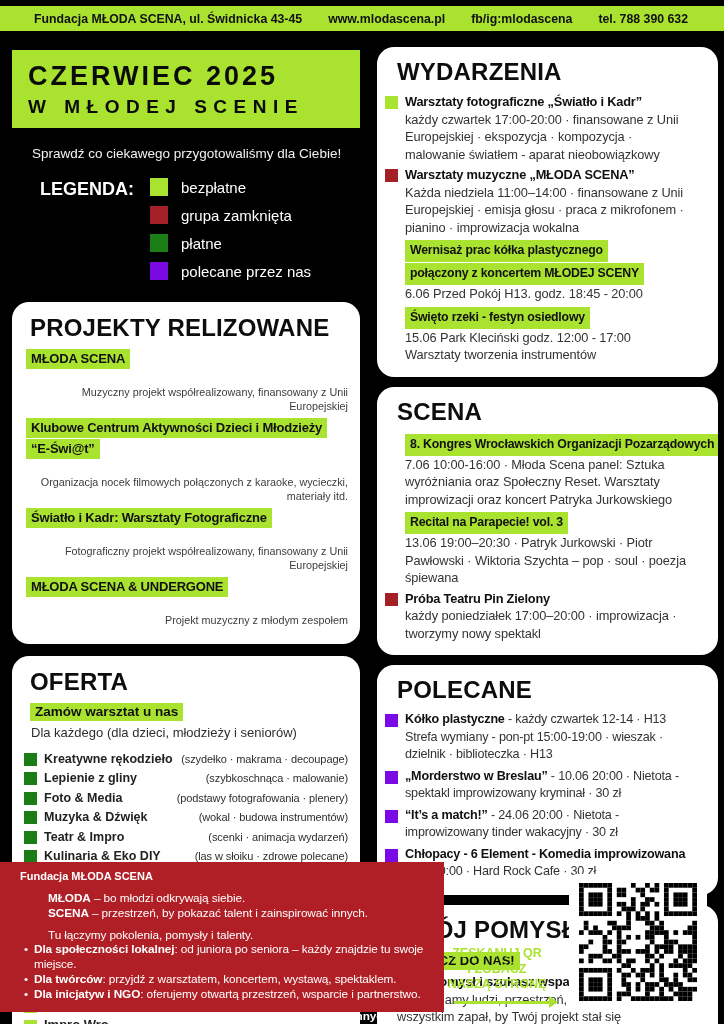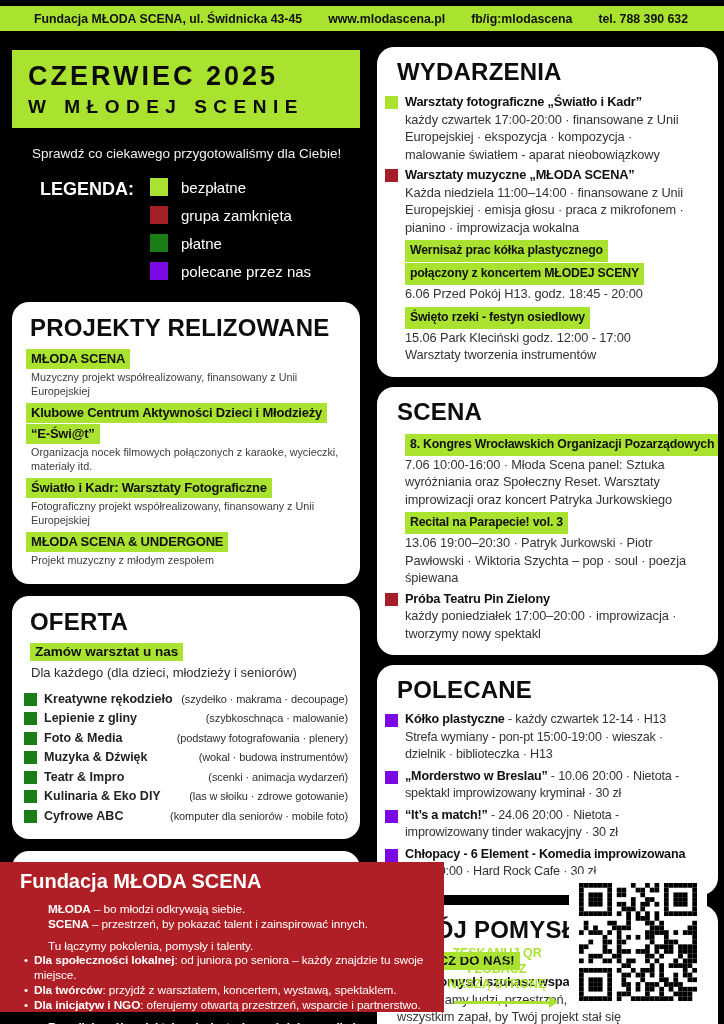--- a/index.html
+++ b/index.html
@@ -26,21 +26,21 @@
   
   .card{background:#fff;border-radius:17px;padding:10px 12px 11px 12px;margin-top:12px;overflow:hidden;}
   .col-right .card{margin-top:0;margin-bottom:10px;padding:9px 28px 10px 8px;}
   .sec-title{font-size:24px;font-weight:800;letter-spacing:0.2px;color:#0d0d0d;margin:2px 0 7px 6px;white-space:nowrap;}
   .col-right .sec-title{margin-left:12px;}
   
   .hl{background:var(--green);font-weight:700;color:#111;padding:1px 5px 2px;display:inline-block;white-space:nowrap;}
   
   .proj-item{margin:0 0 5px 2px;}
   .proj-name .hl{font-size:13px;letter-spacing:-0.2px;line-height:17px;margin-bottom:1px;}
-  .proj-desc{font-size:10.8px;color:#3d3d3d;line-height:13.5px;margin:1px 0 0 5px;}
+  .proj-desc{font-size:10.8px;color:#3d3d3d;line-height:13.5px;margin:16px 0 0 5px;text-align:right;}
   
   .offer-hl{margin:2px 0 4px 6px;font-size:13.5px;}
   .offer-sub{font-size:13px;color:#2e2e2e;margin:2px 0 12px 7px;}
   .offer-row{position:relative;display:flex;justify-content:space-between;align-items:baseline;
              padding-left:20px;margin:0 0 5.5px 0;}
   .offer-row .marker{top:1px;}
   .offer-name{font-size:12.5px;font-weight:700;white-space:nowrap;}
   .offer-detail{font-size:11px;color:#2e2e2e;white-space:nowrap;letter-spacing:-0.1px;}
   
   .coming-row{position:relative;padding-left:20px;margin-bottom:4.5px;font-size:13px;font-weight:700;}
@@ -57,21 +57,21 @@
             font-size:12.6px;color:#333;line-height:17.5px;letter-spacing:-0.2px;}
   .rec-item b{color:#101010;margin-top:8px;}
   
   .idea-body{margin-left:12px;}
   .idea-hl .hl{font-size:13px;}
   .idea-bold{font-size:13px;font-weight:700;color:#101010;line-height:18px;margin-top:3px;white-space:nowrap;letter-spacing:-0.2px;}
   .idea-text{font-size:12.8px;color:#333;line-height:17.5px;letter-spacing:-0.1px;}
   
   .footer-red{position:absolute;left:0;top:862px;width:444px;height:150px;background:var(--red-footer);
               color:#fff;box-sizing:border-box;padding:8px 14px 0 20px;}
-  .footer-heading{font-size:20px;font-weight:700;margin-bottom:9px;}
+  .footer-heading{font-size:11px;font-weight:700;margin-bottom:9px;}
   .footer-line{font-size:11.8px;line-height:14.8px;letter-spacing:-0.1px;padding-left:28px;}
   .footer-line.bullet{padding-left:14px;position:relative;}
   .footer-line.bullet:before{content:"•";position:absolute;left:4px;}
   .footer-spacer{height:7px;}
   .qr-label{position:absolute;left:436px;top:946px;width:122px;text-align:center;
             color:var(--green);font-size:12.5px;font-weight:800;line-height:15.5px;}
   .qr-arrow{position:absolute;left:454px;top:1001px;width:96px;height:3px;background:var(--green);}
   .qr-arrow:after{content:"";position:absolute;right:-8px;top:-5px;width:0;height:0;
                   border-left:9px solid var(--green);border-top:6.5px solid transparent;border-bottom:6.5px solid transparent;}
   .qr-box{position:absolute;left:569px;top:874px;width:138px;height:136px;background:#fff;border-radius:8px;
@@ -166,21 +166,21 @@
             <span class="offer-detail">(wokal · budowa instrumentów)</span>
           </div>
           <div class="offer-row">
             <span class="marker" style="background: rgb(27, 125, 21);"></span>
             <span class="offer-name">Teatr &amp; Impro</span>
             <span class="offer-detail">(scenki · animacja wydarzeń)</span>
           </div>
           <div class="offer-row">
             <span class="marker" style="background: rgb(27, 125, 21);"></span>
             <span class="offer-name">Kulinaria &amp; Eko DIY</span>
-            <span class="offer-detail">(las w słoiku · zdrowe gotowanie)</span>
+            <span class="offer-detail">(las w słoiku · zdrowe polecane)</span>
           </div>
           <div class="offer-row">
             <span class="marker" style="background: rgb(27, 125, 21);"></span>
             <span class="offer-name">Cyfrowe ABC</span>
             <span class="offer-detail">(komputer dla seniorów · mobile foto)</span>
           </div>
         </div>
     </section>
 
     <section class="card">

